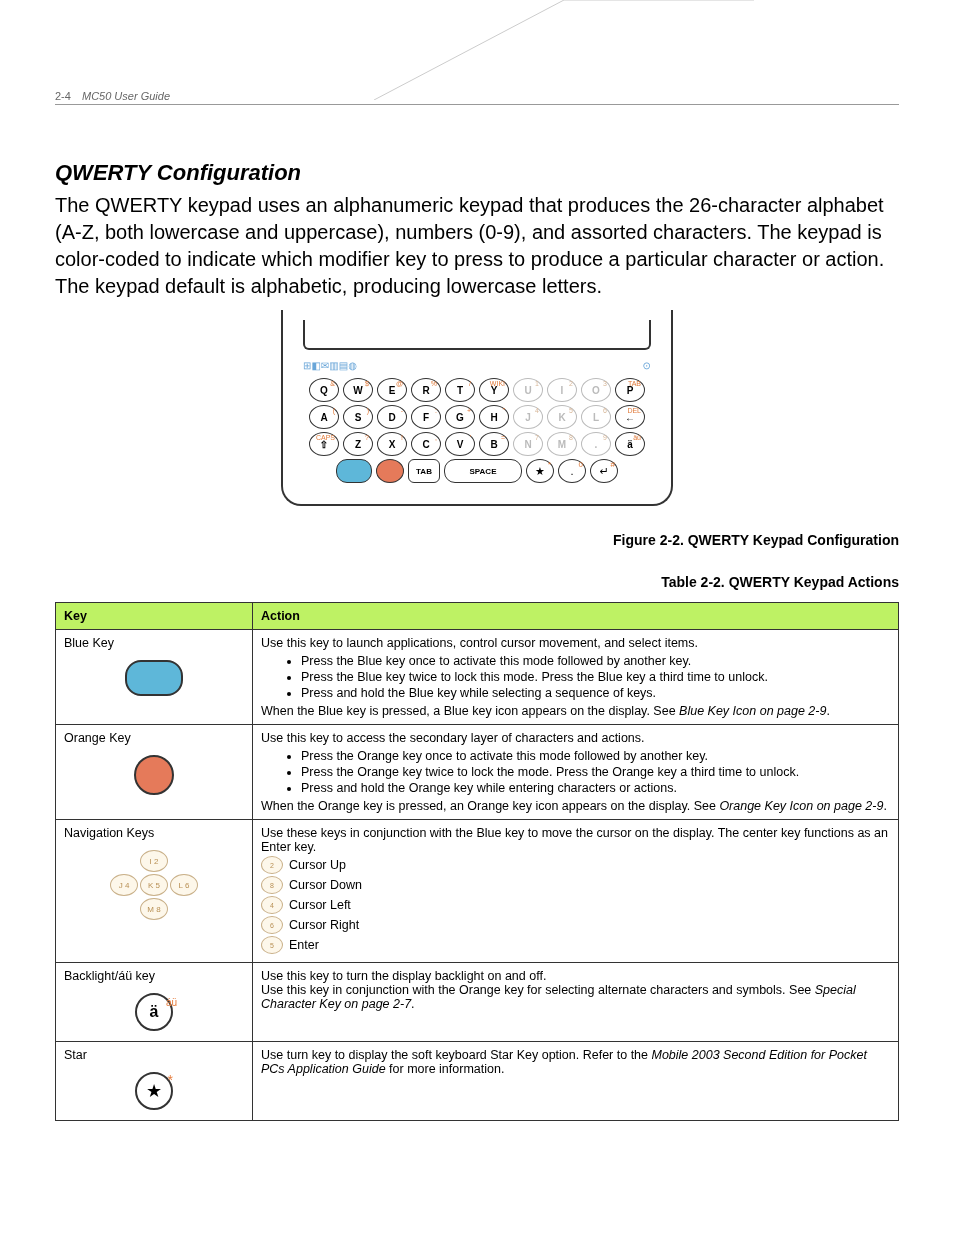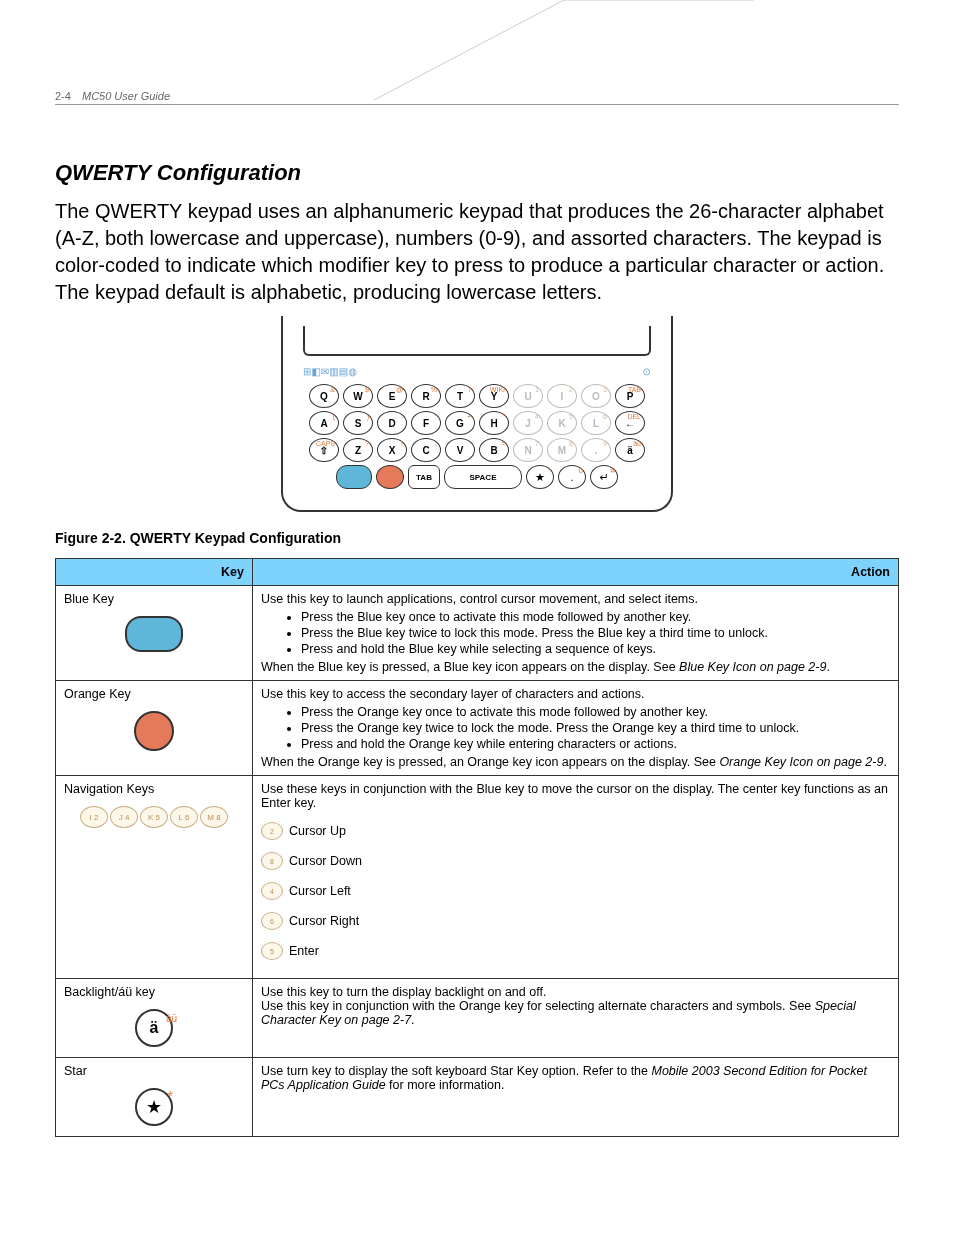--- a/index.html
+++ b/index.html
@@ -28,33 +28,33 @@
     position: absolute;
     top: 0; right: 200px;
     width: 380px; height: 100px;
     pointer-events: none;
   }
   h2.section {
     font-family: "Trebuchet MS", Arial, sans-serif;
     font-style: italic;
     font-weight: bold;
     font-size: 22px;
-    margin: 0 0 12px 0;
+    margin: 0 0 6px 0;
   }
   p.body {
     font-size: 20px;
     line-height: 1.35;
     margin: 0 0 10px 0;
   }
   .figure-wrap { text-align: center; margin: 8px 0 18px 0; }
   .figure-caption, .table-caption {
     font-weight: bold;
     font-size: 14px;
-    text-align: left;
-    margin: 18px 0 12px 0;
+    text-align: right;
+    margin: 26px 0 12px 0;
   }
   
   .device {
     display: inline-block;
     width: 360px;
     border: 2px solid #333;
     border-top: none;
     border-radius: 0 0 20px 20px;
     padding: 10px 14px 18px 14px;
     background: #fff;
@@ -116,36 +116,36 @@
     font-size: 12.5px;
   }
   table.actions th, table.actions td {
     border: 1px solid #333;
     vertical-align: top;
     padding: 6px 8px;
     text-align: left;
   }
   table.actions th {
     font-weight: bold;
-    text-align: right;
-    background: #7dd3fc;
+    text-align: left;
+    background: #bef264;
   }
   .keycell-label { font-weight: normal; margin-bottom: 6px; }
   .keycell-img { text-align: center; padding: 4px 0; }
   .bigpill {
     display:inline-block; width: 54px; height: 32px; border:2px solid #333; border-radius: 16px;
   }
   .bigpill.blue { background:#5eb7d9; }
   .bigcircle { display:inline-block; width:36px;height:36px;border:2px solid #333;border-radius:50%; }
   .bigcircle.orange{ background:#e57a5a; }
-  .navpad { display:inline-flex; flex-direction:row; align-items:center; gap:2px;}
+  .navpad { display:inline-flex; flex-direction:column; align-items:center; gap:2px;}
   .navpad .nrow { display:flex; gap:2px;}
   .nkey { width:26px;height:20px;border:1.5px solid #c9b089;border-radius:50%;background:#fdf7ea;
           font-size:8px;color:#b89055;display:flex;align-items:center;justify-content:center;}
-  .listline { display:flex; align-items:center; gap:6px; margin:12px 0;}
+  .listline { display:flex; align-items:center; gap:6px; margin:2px 0;}
   .minikey { width:20px;height:16px;border:1.5px solid #c9b089;border-radius:50%;background:#fdf7ea;
              font-size:7px;color:#b89055;display:flex;align-items:center;justify-content:center;}
   ul.tight { margin: 4px 0; padding-left: 40px; }
   ul.tight li { margin: 2px 0; }
   .ital { font-style: italic; }
   .starcircle {
     display:inline-flex; width:34px;height:34px;border:2px solid #333;border-radius:50%;
     align-items:center;justify-content:center; font-size:18px; position:relative;
   }
   .starcircle sup { color:#e57a3a; font-size:14px; position:absolute; top:-2px; right:-2px;}
@@ -226,20 +226,21 @@
         <span class="tabkey">TAB</span>
         <span class="spacekey">SPACE</span>
         <span class="roundkey">★<sup>*</sup></span>
         <span class="roundkey faded">.<sup>0</sup></span>
         <span class="roundkey">↵<sup>#</sup></span>
       </div>
     </div>
   </div>
 
   <div class="figure-caption">Figure 2-2.  QWERTY Keypad Configuration</div>
+  <div class="table-caption">Table 2-2. QWERTY Keypad Actions</div>
 
   <table class="actions">
     <thead>
       <tr>
         <th style="width:180px">Key</th>
         <th>Action</th>
       </tr>
     </thead>
     <tbody>
 

